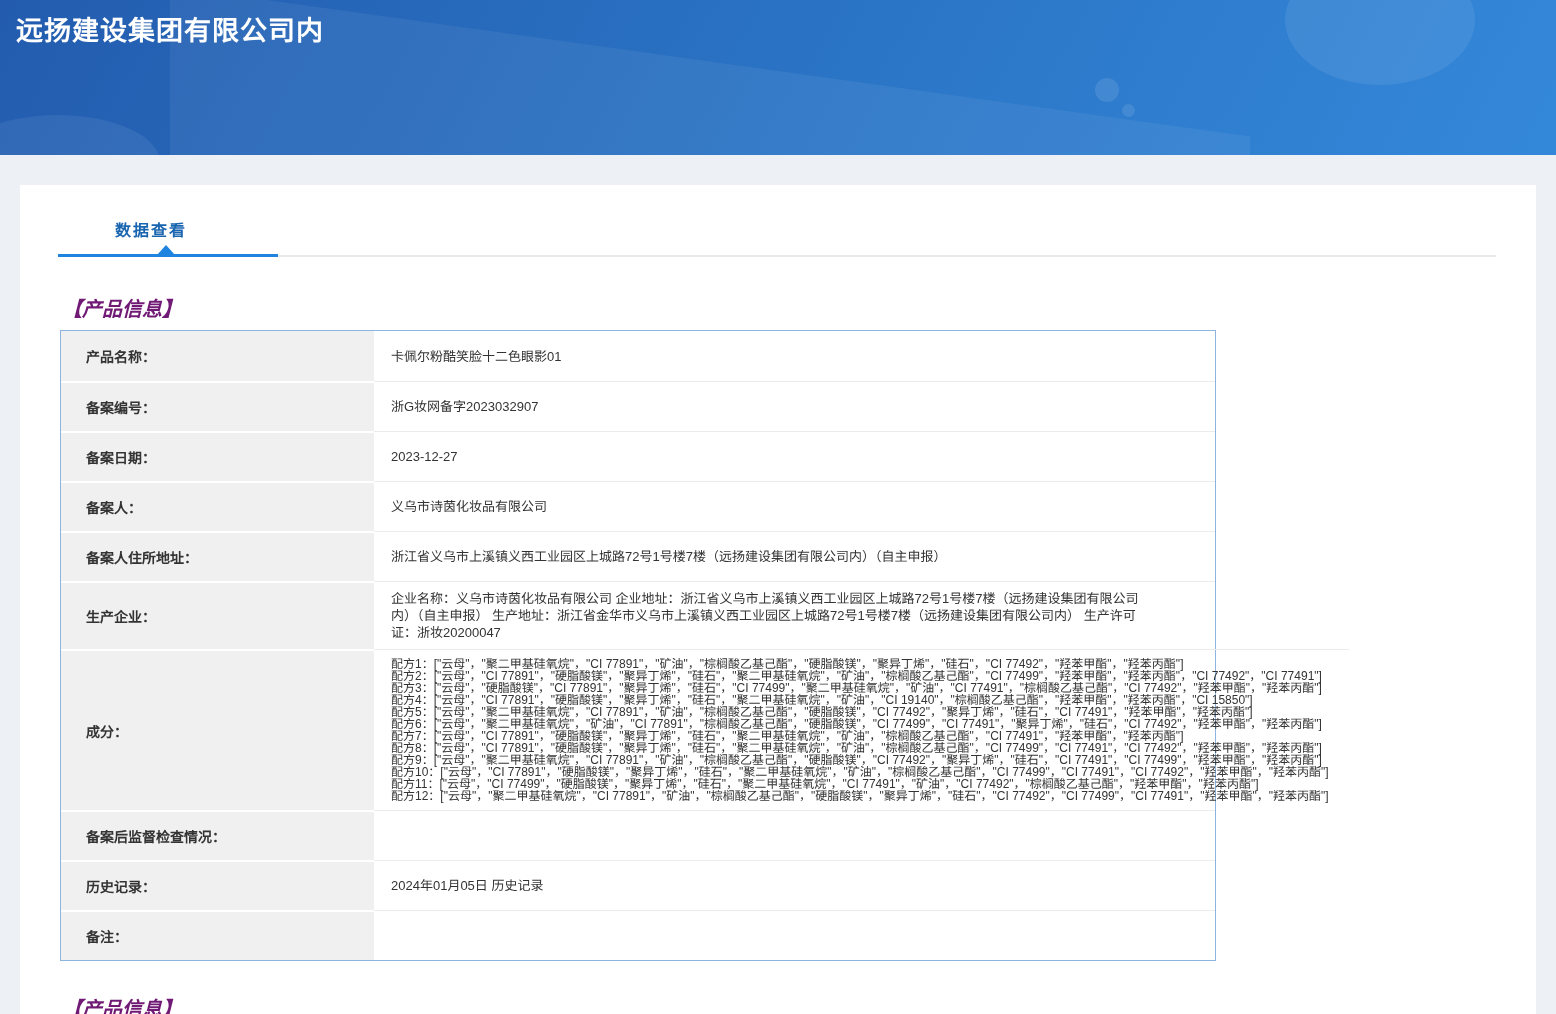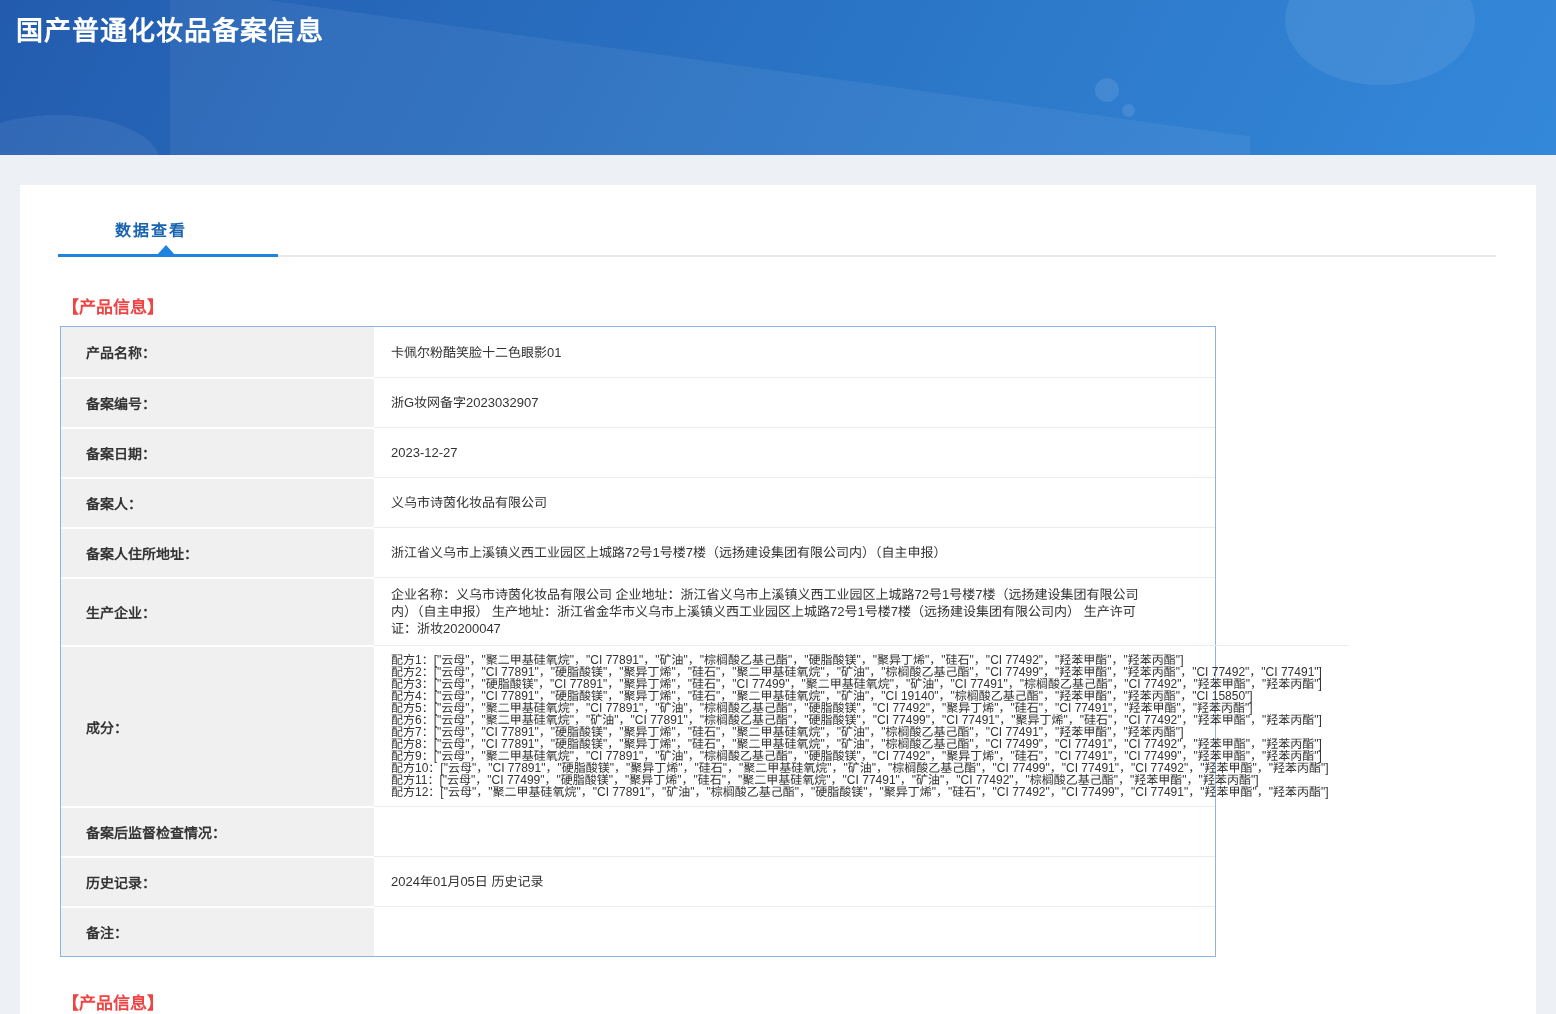--- a/index.html
+++ b/index.html
@@ -41,21 +41,21 @@
   .tab-underline { position:relative; height:2px; background:#e9e9e9; }
   .tab-underline .blue-seg {
     position:absolute; left:-2px; top:-1px; width:220px; height:3px; background:#1f83e0;
   }
   .tab-underline .tab-arrow {
     position:absolute; left:97px; top:-10px; width:0; height:0;
     border-left:9px solid transparent; border-right:9px solid transparent;
     border-bottom:10px solid #1f83e0;
   }
   
-  .section-title { font-size:17px; font-weight:bold; color:#ef4444; margin:36px 0 8px 2px; }
+  .section-title { font-size:20px; font-weight:bold; color:#701a75; margin:36px 0 8px 2px;font-style:italic; }
   
   .info-table { border:1px solid #8db4de; width:1156px; background:#fff; }
   .info-row { display:flex; }
   .info-row + .info-row .cell-value { border-top:1px solid #ececec; }
   .info-row + .info-row .cell-label { border-top:2px solid #ffffff; }
   .cell-label {
     width:313px; flex:0 0 313px; background:#f0f0f0; font-weight:bold; font-size:14px;
     display:flex; align-items:center; padding:0 10px 0 25px;
   }
   .cell-value {
@@ -76,21 +76,21 @@
 </style>
 </head>
 <body>
 
 <header class="page-header">
   <div class="deco-poly"></div>
   <div class="deco-circle-a"></div>
   <div class="deco-circle-b"></div>
   <div class="deco-blob"></div>
   <div class="deco-ellipse"></div>
-  <h1 class="page-title">国产普通化妆品备案信息</h1>
+  <h1 class="page-title">远扬建设集团有限公司内</h1>
 </header>
 
 <main class="content-card">
 
   <div class="tab-bar">
     <span class="tab-item">数据查看</span>
     <div class="tab-underline">
       <div class="blue-seg"></div>
       <div class="tab-arrow"></div>
     </div>

